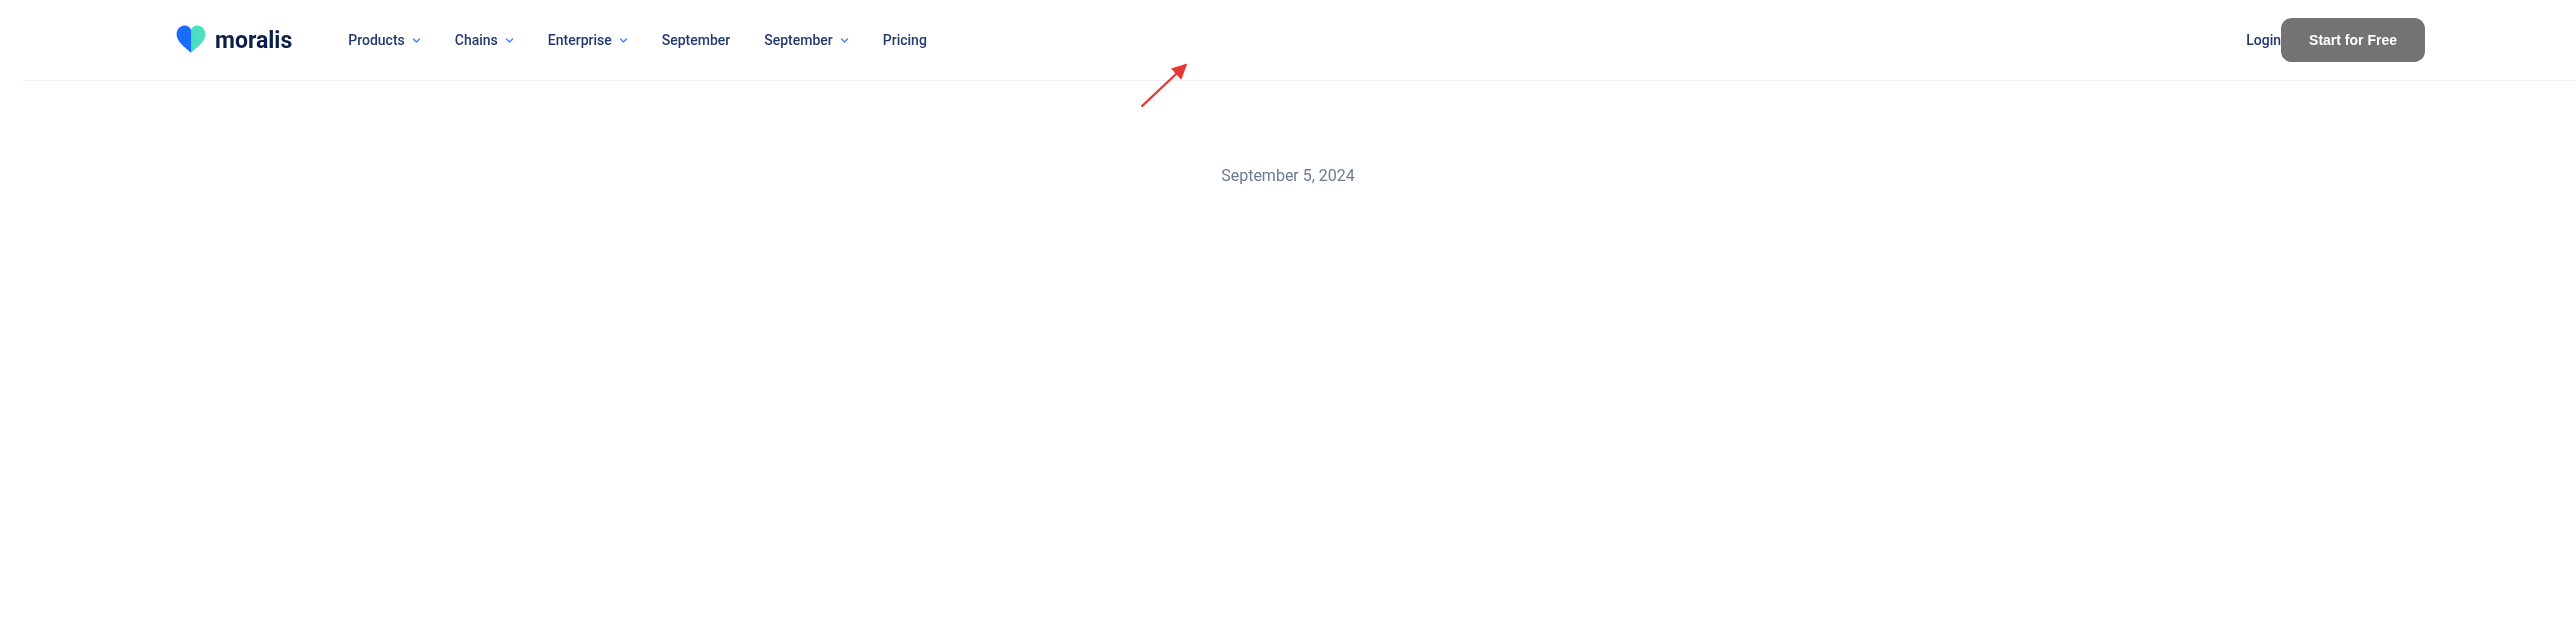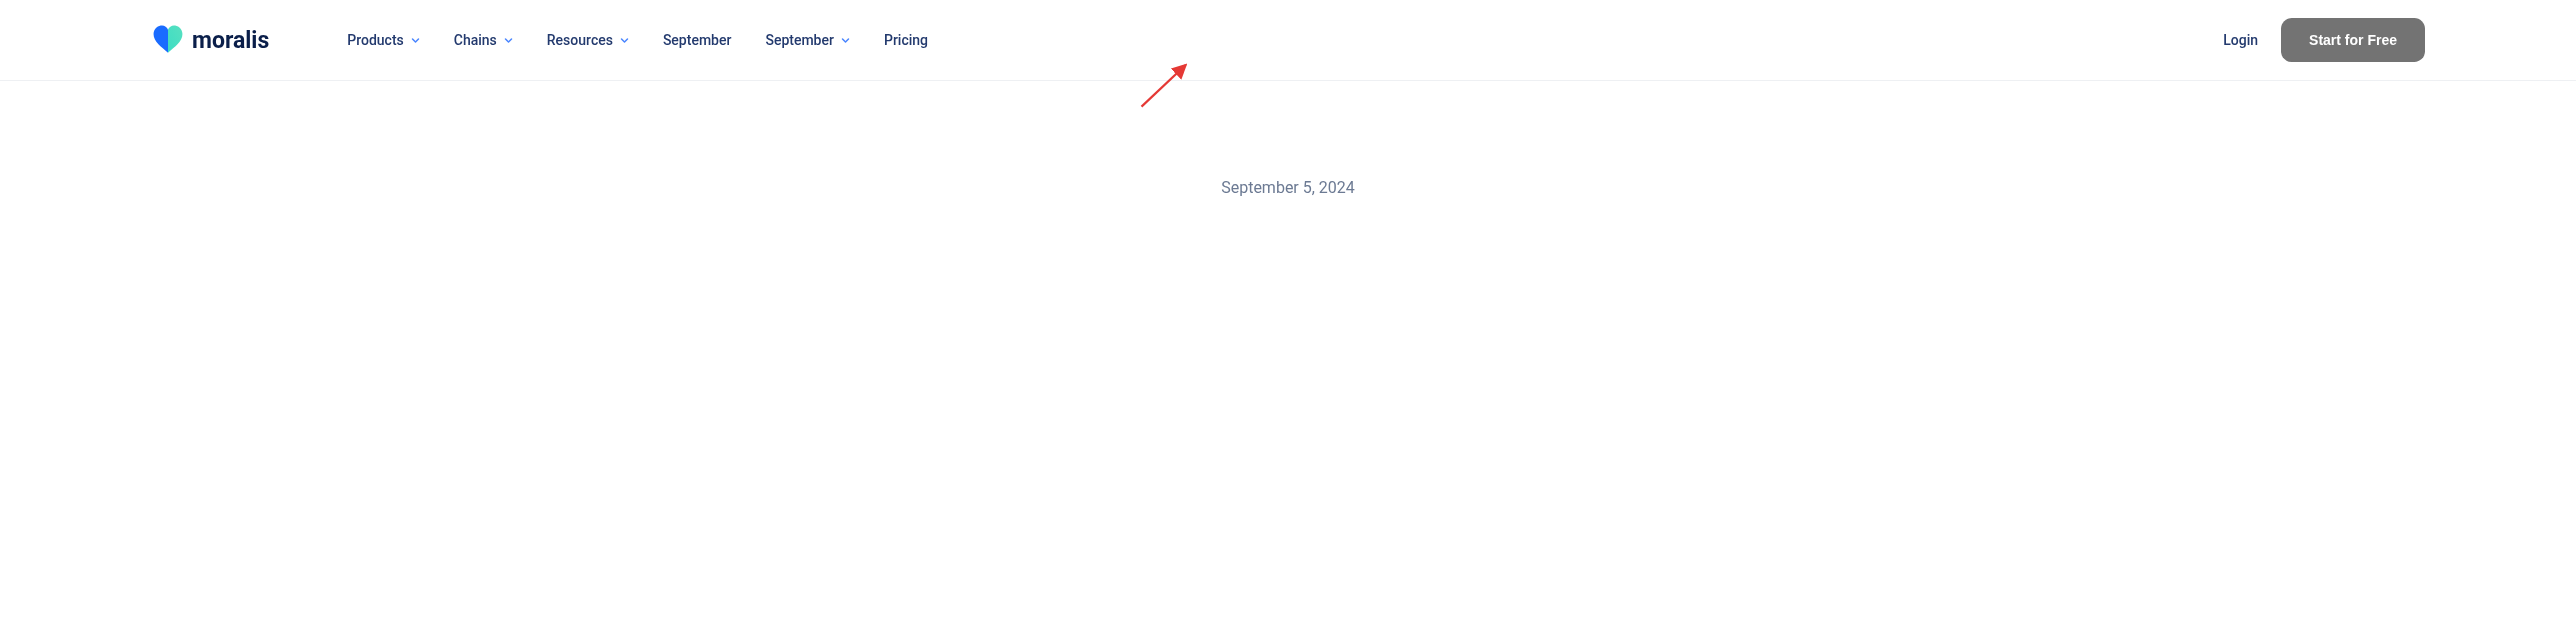--- a/index.html
+++ b/index.html
@@ -27,41 +27,40 @@
     }
     .logo-text {
       font-size: 23px;
       font-weight: 700;
       color: #0b1f4a;
     }
     .nav {
       display: flex;
       align-items: center;
       gap: 34px;
-      margin-left: 42px;
+      margin-left: 20px;
     }
     .nav-item {
       display: flex;
       align-items: center;
       gap: 7px;
       color: #233a6e;
       font-size: 14px;
       font-weight: 500;
       cursor: pointer;
     }
     .chevron {
       display: inline-block;
       width: 9px;
       height: 9px;
     }
     .right-actions {
       margin-left: auto;
       display: flex;
       align-items: center;
-      gap: 23px;
     }
     .login {
       color: #233a6e;
       font-size: 14px;
       font-weight: 500;
       cursor: pointer;
     }
     .cta-button {
       background: #737373;
       color: #ffffff;
@@ -75,37 +74,38 @@
     .arrow-annotation {
       position: absolute;
       top: 58px;
       left: 1137px;
       pointer-events: none;
     }
     .content {
       text-align: center;
       padding-top: 85px;
       max-width: 888px;
-      margin: 12px auto;
+      margin: 0 auto;
     }
     .date {
       color: #6c7a93;
       font-size: 16px;
       font-weight: 400;
       margin-bottom: 25px;
     }
     .title {
       color: #0b1f4a;
       font-size: 46px;
       font-weight: 800;
       line-height: 1.25;
       letter-spacing: -0.4px;
     }
     .header-wrapper {
       position: relative;
+      padding-left: 23px;
     }
   </style>
 </head>
 <body>
 
 <div class="header-wrapper">
   <header class="header">
     <div class="logo">
       <svg width="34" height="34" viewBox="0 0 40 40" fill="none">
         <defs>
@@ -131,21 +131,21 @@
           <path d="M2 4 L6 8 L10 4" stroke="#4A86FF" stroke-width="2" stroke-linecap="round" stroke-linejoin="round"></path>
         </svg>
       </div>
       <div class="nav-item">
         <span>Chains</span>
         <svg class="chevron" viewBox="0 0 12 12" fill="none">
           <path d="M2 4 L6 8 L10 4" stroke="#4A86FF" stroke-width="2" stroke-linecap="round" stroke-linejoin="round"></path>
         </svg>
       </div>
       <div class="nav-item">
-        <span>Resources</span>
+        <span>Enterprise</span>
         <svg class="chevron" viewBox="0 0 12 12" fill="none">
           <path d="M2 4 L6 8 L10 4" stroke="#4A86FF" stroke-width="2" stroke-linecap="round" stroke-linejoin="round"></path>
         </svg>
       </div>
       <div class="nav-item">
         <span>September</span>
       </div>
       <div class="nav-item">
         <span>September</span>
         <svg class="chevron" viewBox="0 0 12 12" fill="none">

